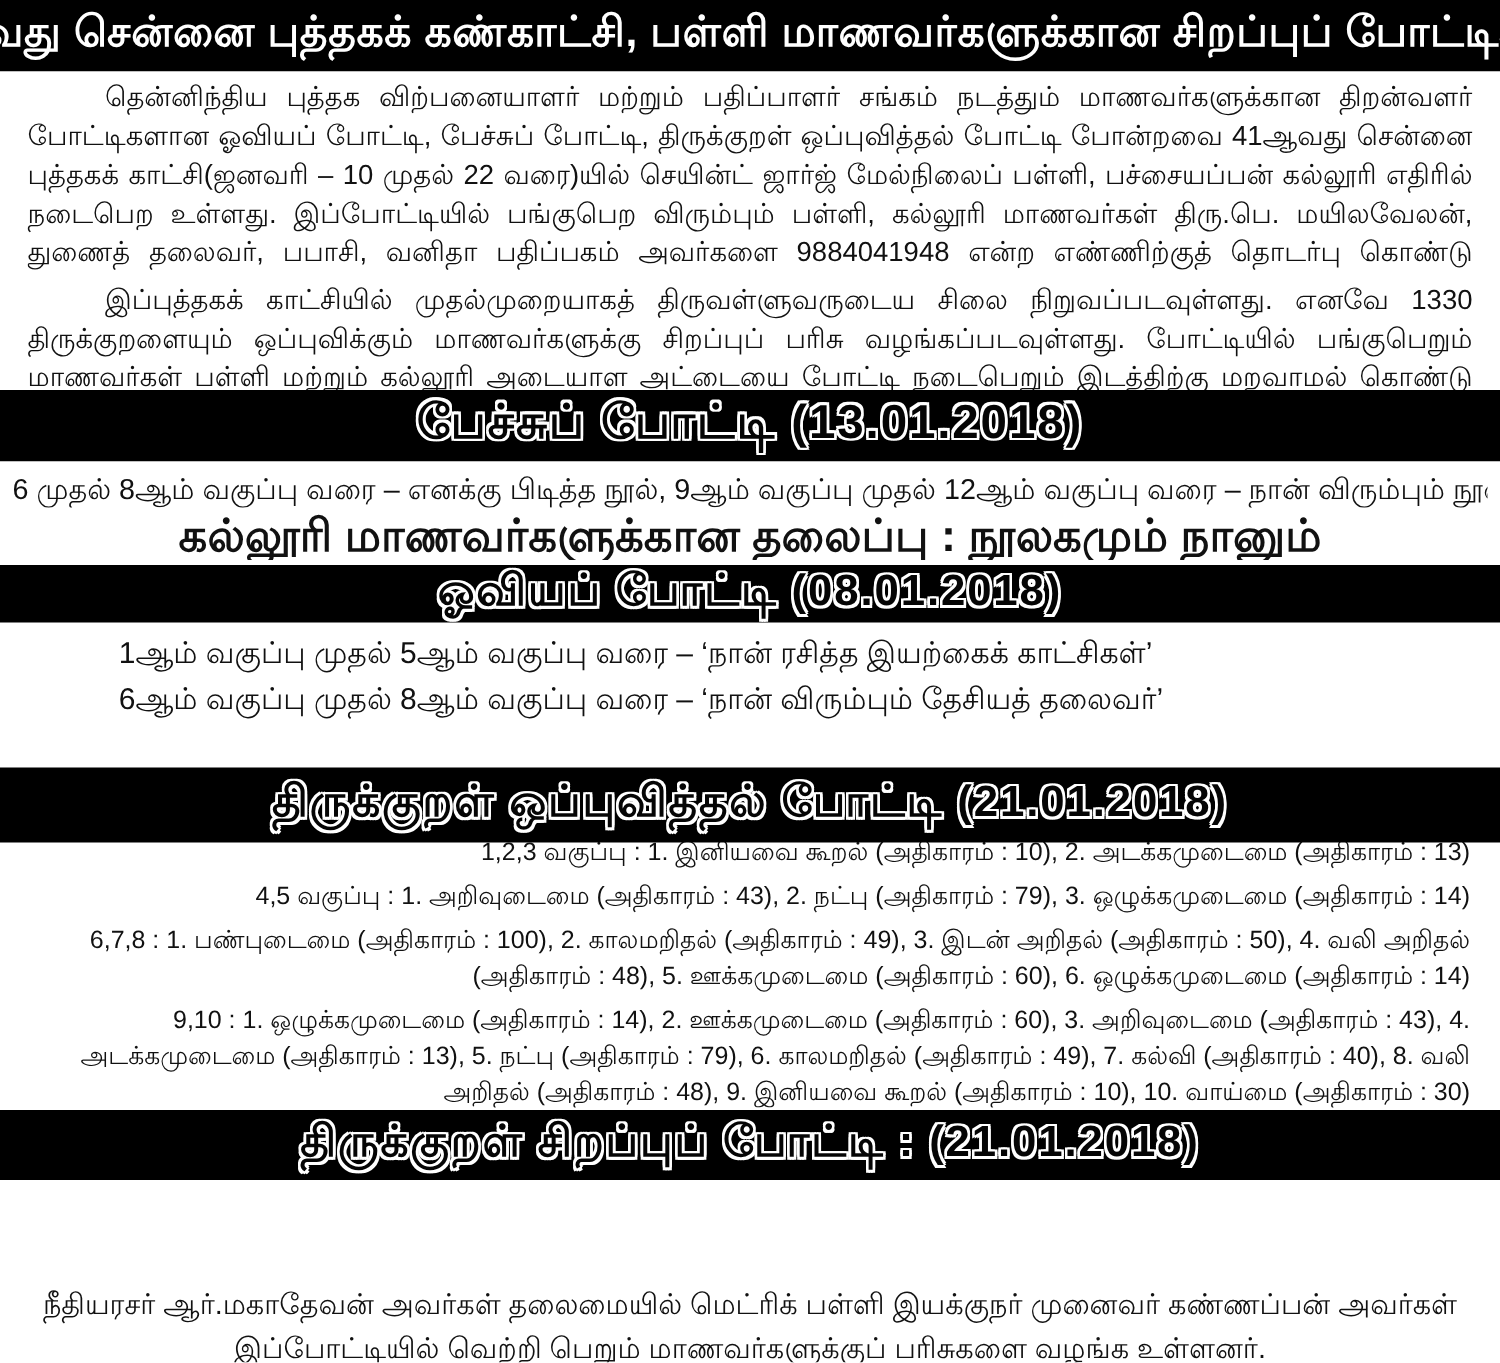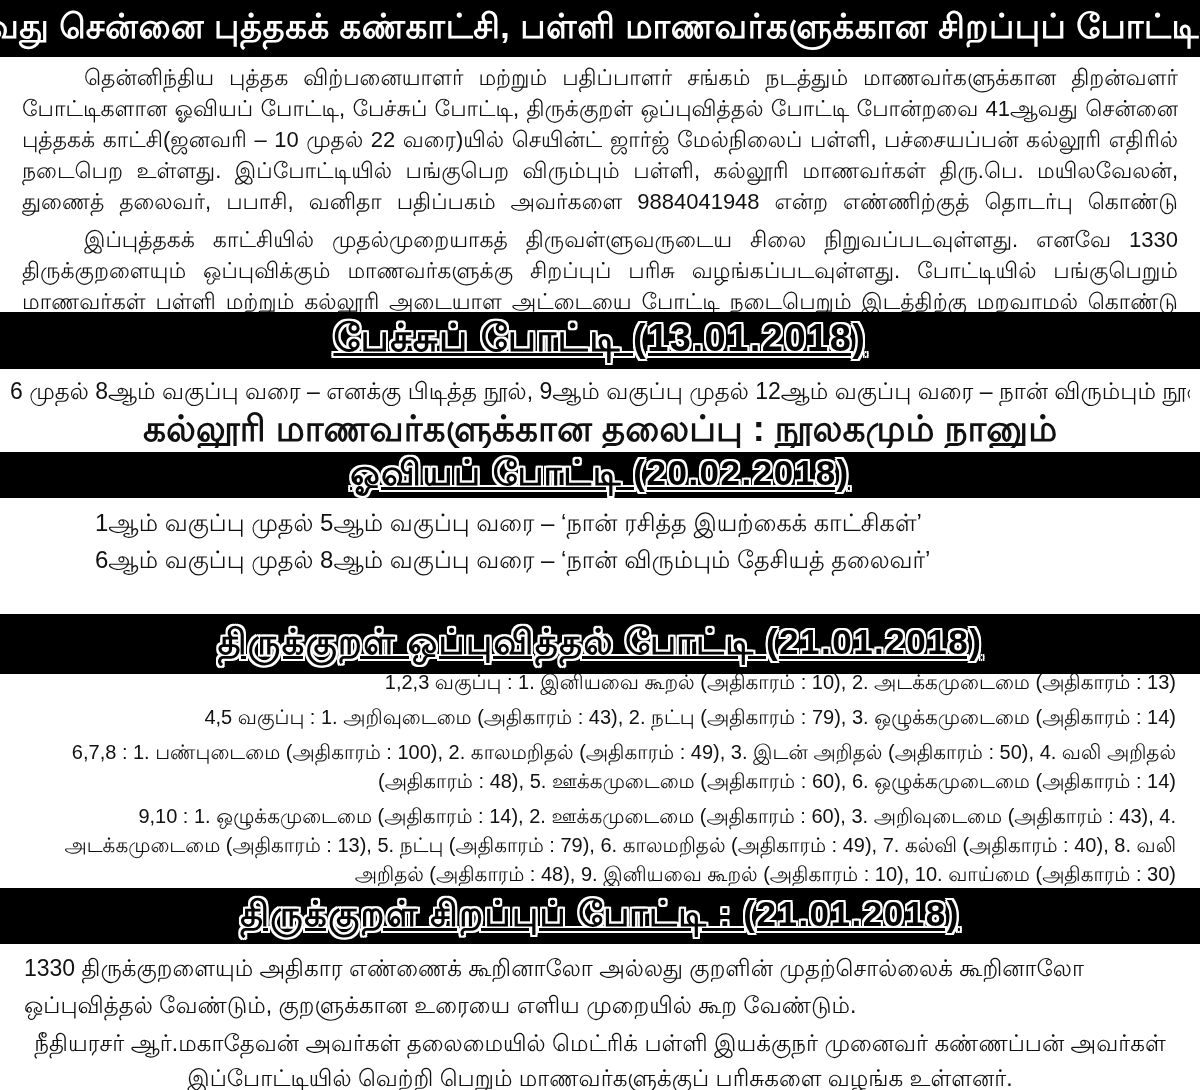--- a/index.html
+++ b/index.html
@@ -34,21 +34,20 @@
   }
   
   .banner-outline-text {
     color: #050505;
     letter-spacing: 1.5px;
     white-space: nowrap;
     text-shadow:
       -2px -2px 0 #ffffff,  0 -2px 0 #ffffff,  2px -2px 0 #ffffff,
       -2px  0   0 #ffffff,                     2px  0   0 #ffffff,
       -2px  2px 0 #ffffff,  0  2px 0 #ffffff,  2px  2px 0 #ffffff;
-    text-decoration: underline;
   }
 
   #title-banner      { top: 0;     height: 57px; font-size: 34px; }
   #speech-banner     { top: 312px; height: 57px; font-size: 38px; }
   #drawing-banner    { top: 452px; height: 46px; font-size: 35px; }
   #recitation-banner { top: 614px; height: 60px; font-size: 35px; }
   #special-banner    { top: 888px; height: 56px; font-size: 35px; }
 
   
   .para {
@@ -131,21 +130,21 @@
 
   <div id="speech-banner" class="abs banner">
     <span class="banner-outline-text">பேச்சுப் போட்டி (13.01.2018)</span>
   </div>
 
   <div id="speech-topics" class="abs">6 முதல் 8ஆம் வகுப்பு வரை – எனக்கு பிடித்த நூல், 9ஆம் வகுப்பு முதல் 12ஆம் வகுப்பு வரை – நான் விரும்பும் நூல்</div>
 
   <div id="college-topic" class="abs">கல்லூரி மாணவர்களுக்கான தலைப்பு : நூலகமும் நானும்</div>
 
   <div id="drawing-banner" class="abs banner">
-    <span class="banner-outline-text">ஓவியப் போட்டி (20.02.2018)</span>
+    <span class="banner-outline-text">ஓவியப் போட்டி (08.01.2018)</span>
   </div>
 
   <div id="drawing-topics" class="abs">
     <div class="topic-line">1ஆம் வகுப்பு முதல் 5ஆம் வகுப்பு வரை – ‘நான் ரசித்த இயற்கைக் காட்சிகள்’</div>
     <div class="topic-line">6ஆம் வகுப்பு முதல் 8ஆம் வகுப்பு வரை – ‘நான் விரும்பும் தேசியத் தலைவர்’</div>
   </div>
 
   <div id="recitation-banner" class="abs banner">
     <span class="banner-outline-text">திருக்குறள் ஒப்புவித்தல் போட்டி (21.01.2018)</span>
   </div>
@@ -154,17 +153,16 @@
     <div class="syllabus-entry">1,2,3 வகுப்பு : 1. இனியவை கூறல் (அதிகாரம் : 10), 2. அடக்கமுடைமை (அதிகாரம் : 13)</div>
     <div class="syllabus-entry">4,5 வகுப்பு : 1. அறிவுடைமை (அதிகாரம் : 43), 2. நட்பு (அதிகாரம் : 79), 3. ஒழுக்கமுடைமை (அதிகாரம் : 14)</div>
     <div class="syllabus-entry">6,7,8 : 1. பண்புடைமை (அதிகாரம் : 100), 2. காலமறிதல் (அதிகாரம் : 49), 3. இடன் அறிதல் (அதிகாரம் : 50), 4. வலி அறிதல் (அதிகாரம் : 48), 5. ஊக்கமுடைமை (அதிகாரம் : 60), 6. ஒழுக்கமுடைமை (அதிகாரம் : 14)</div>
     <div class="syllabus-entry">9,10 : 1. ஒழுக்கமுடைமை (அதிகாரம் : 14), 2. ஊக்கமுடைமை (அதிகாரம் : 60), 3. அறிவுடைமை (அதிகாரம் : 43), 4. அடக்கமுடைமை (அதிகாரம் : 13), 5. நட்பு (அதிகாரம் : 79), 6. காலமறிதல் (அதிகாரம் : 49), 7. கல்வி (அதிகாரம் : 40), 8. வலி அறிதல் (அதிகாரம் : 48), 9. இனியவை கூறல் (அதிகாரம் : 10), 10. வாய்மை (அதிகாரம் : 30)</div>
   </div>
 
   <div id="special-banner" class="abs banner">
     <span class="banner-outline-text">திருக்குறள் சிறப்புப் போட்டி : (21.01.2018)</span>
   </div>
 
-  <p id="special-p1" class="abs para">1330 திருக்குறளையும் அதிகார எண்ணைக் கூறினாலோ அல்லது குறளின் முதற்சொல்லைக் கூறினாலோ ஒப்புவித்தல் வேண்டும், குறளுக்கான உரையை எளிய முறையில் கூற வேண்டும்.</p>
 
   <p id="special-p2" class="abs para">நீதியரசர் ஆர்.மகாதேவன் அவர்கள் தலைமையில் மெட்ரிக் பள்ளி இயக்குநர் முனைவர் கண்ணப்பன் அவர்கள் இப்போட்டியில் வெற்றி பெறும் மாணவர்களுக்குப் பரிசுகளை வழங்க உள்ளனர்.</p>
 
 </div>
 
 </body></html>

